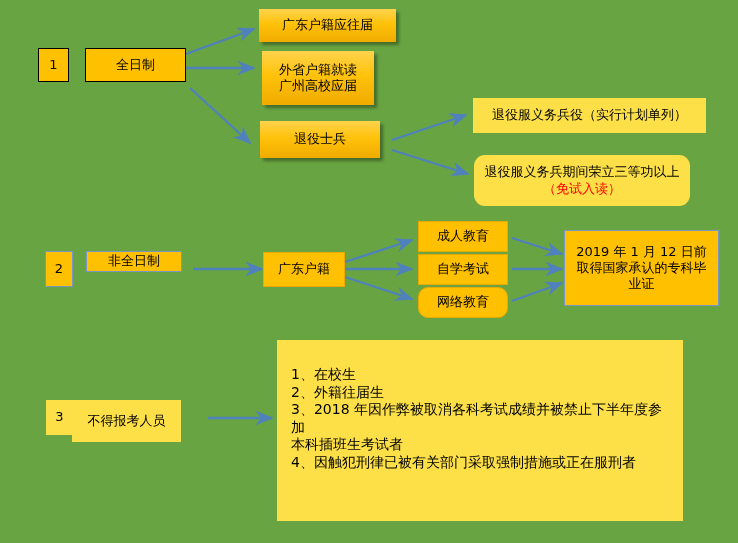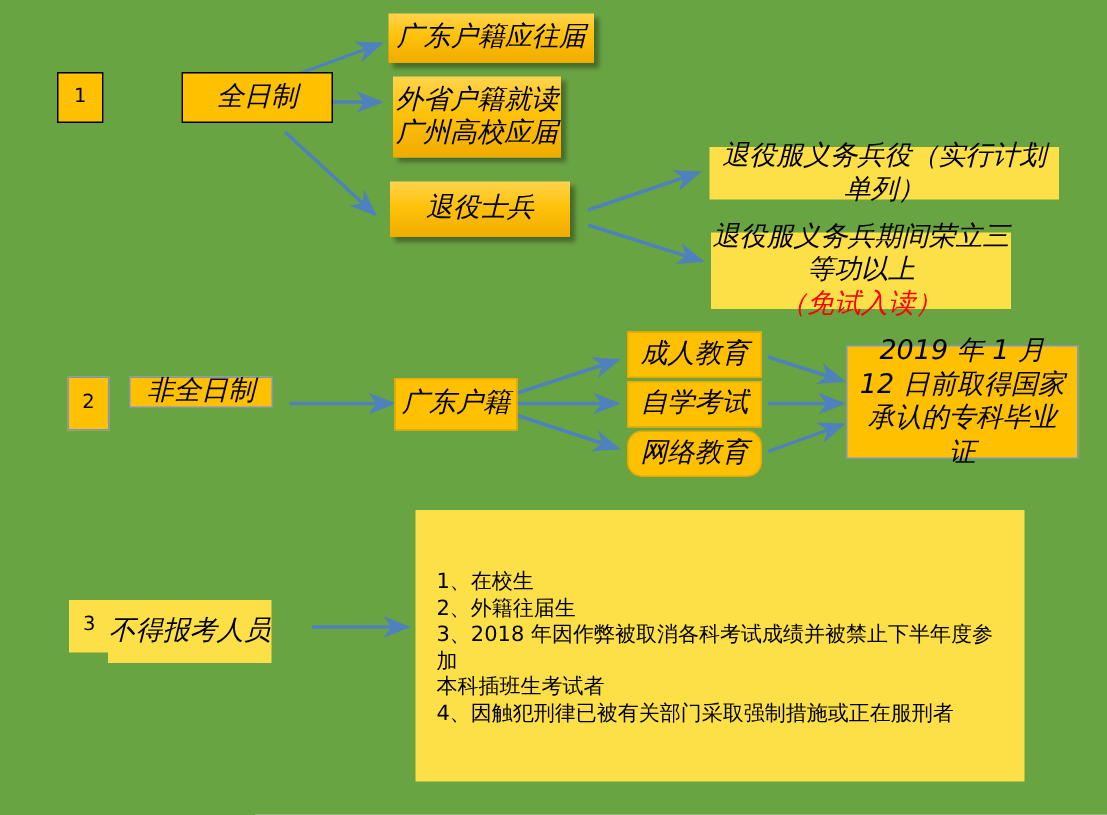--- a/index.html
+++ b/index.html
@@ -63,27 +63,27 @@
     border: 1px solid #e8a900;
     background: #ffc000;
   }
 
   .index-box {
     font-size: 13px;
     font-weight: normal;
   }
 
   .n-sm   { font-size: 14px; }
-  .n-md   { font-size: 18px; font-style: italic; }
+  .n-md   { font-size: 13px; }
 
   .node.left-align {
     justify-content: flex-start;
     align-items: flex-start;
     text-align: left;
-    padding: 40px 10px 10px 14px;
+    padding: 26px 10px 10px 14px;
   }
 
   .red { color: #ff0000; }
 
   
   #arrows {
     position: absolute;
     left: 0;
     top: 0;
     width: 738px;
@@ -128,32 +128,32 @@
       <line x1="512" y1="269" x2="562" y2="269"></line>
 
       <line x1="512" y1="301" x2="562" y2="283"></line>
 
       <line x1="208" y1="418" x2="272" y2="418"></line>
     </g>
   </svg>
 
   <div class="node style-black index-box" style="left:38px; top:48px; width:31px; height:34px;">1</div>
 
-  <div class="node style-black n-md" style="left:85px; top:48px; width:101px; height:34px;margin-left:36px;">全日制</div>
+  <div class="node style-black n-md" style="left:85px; top:48px; width:101px; height:34px;">全日制</div>
 
   <div class="node style-grad n-md" style="left:259px; top:9px; width:137px; height:33px;">广东户籍应往届</div>
 
   <div class="node style-grad n-md" style="left:260px; top:121px; width:120px; height:37px;">退役士兵</div>
 
   <div class="node style-grad n-md" style="left:262px; top:51px; width:112px; height:54px;">外省户籍就读
 广州高校应届</div>
 
   <div class="node style-flat n-md" style="left:473px; top:98px; width:233px; height:35px;">退役服义务兵役（实行计划单列）</div>
 
-  <div class="node style-flat n-md" style="left:474px; top:155px; width:200px; height:51px; flex-direction:column; justify-content:center;">
+  <div class="node style-flat n-md" style="left:474px; top:155px; width:216px; height:51px; flex-direction:column; justify-content:center;border-radius:11px;">
     <span>退役服义务兵期间荣立三等功以上</span>
     <span class="red">（免试入读）</span>
   </div>
 
   <div class="node style-blue index-box" style="left:45px; top:251px; width:28px; height:36px;">2</div>
 
   <div class="node style-blue n-md" style="left:86px; top:251px; width:96px; height:21px;">非全日制</div>
 
   <div class="node style-gold n-md" style="left:263px; top:252px; width:82px; height:35px;">广东户籍</div>
 

